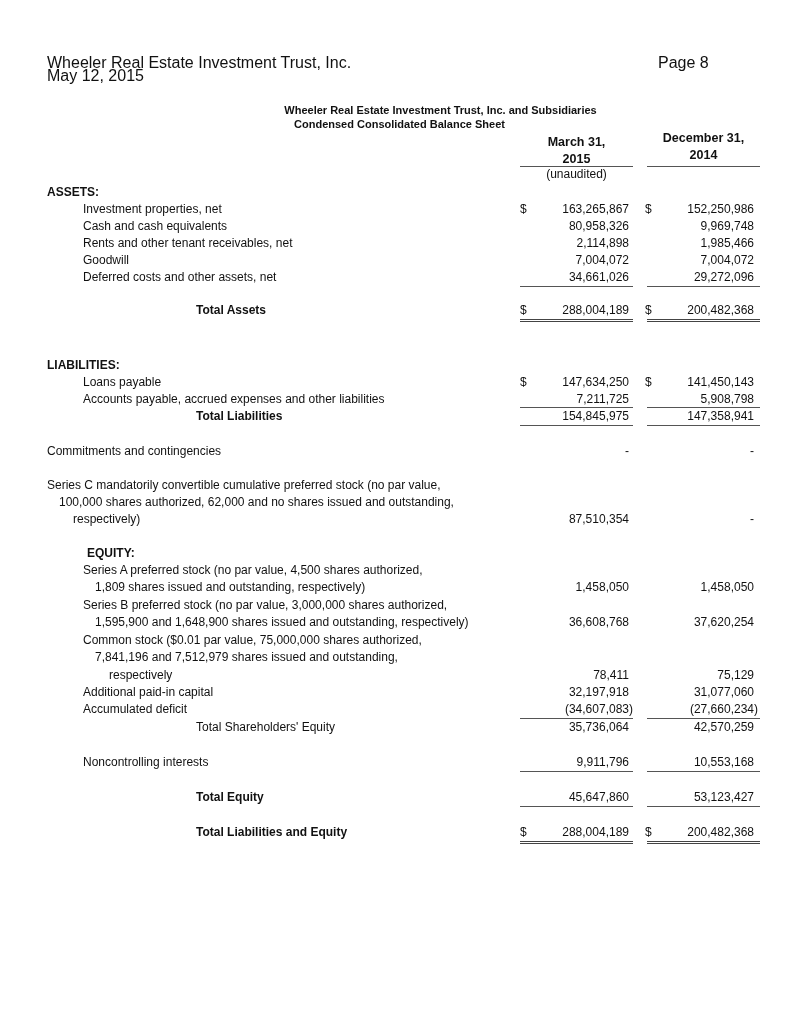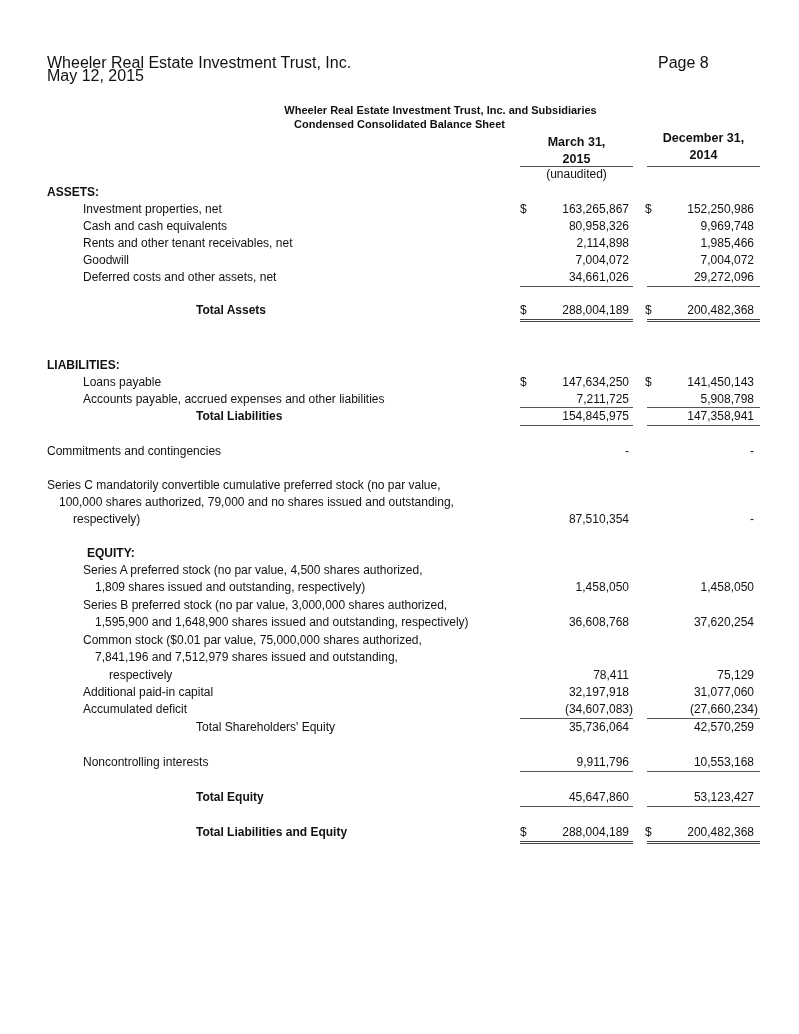--- a/index.html
+++ b/index.html
@@ -110,21 +110,21 @@
 <div class="row" style="top:443px;">
   <span class="lbl" style="left:47px;">Commitments and contingencies</span>
   <span class="num c1"><span class="val">-</span></span>
   <span class="num c2"><span class="val">-</span></span>
 </div>
 
 <div class="row" style="top:477px;">
   <span class="lbl" style="left:47px;">Series C mandatorily convertible cumulative preferred stock (no par value,</span>
 </div>
 <div class="row" style="top:494px;">
-  <span class="lbl" style="left:59px;">100,000 shares authorized, 79,000 and no shares issued and outstanding,</span>
+  <span class="lbl" style="left:59px;">100,000 shares authorized, 62,000 and no shares issued and outstanding,</span>
 </div>
 <div class="row" style="top:511px;">
   <span class="lbl" style="left:73px;">respectively)</span>
   <span class="num c1"><span class="val">87,510,354</span></span>
   <span class="num c2"><span class="val">-</span></span>
 </div>
 
 <div class="row" style="top:545px;margin-left:40px;">
   <span class="lbl bold" style="left:47px;">EQUITY:</span>
 </div>

